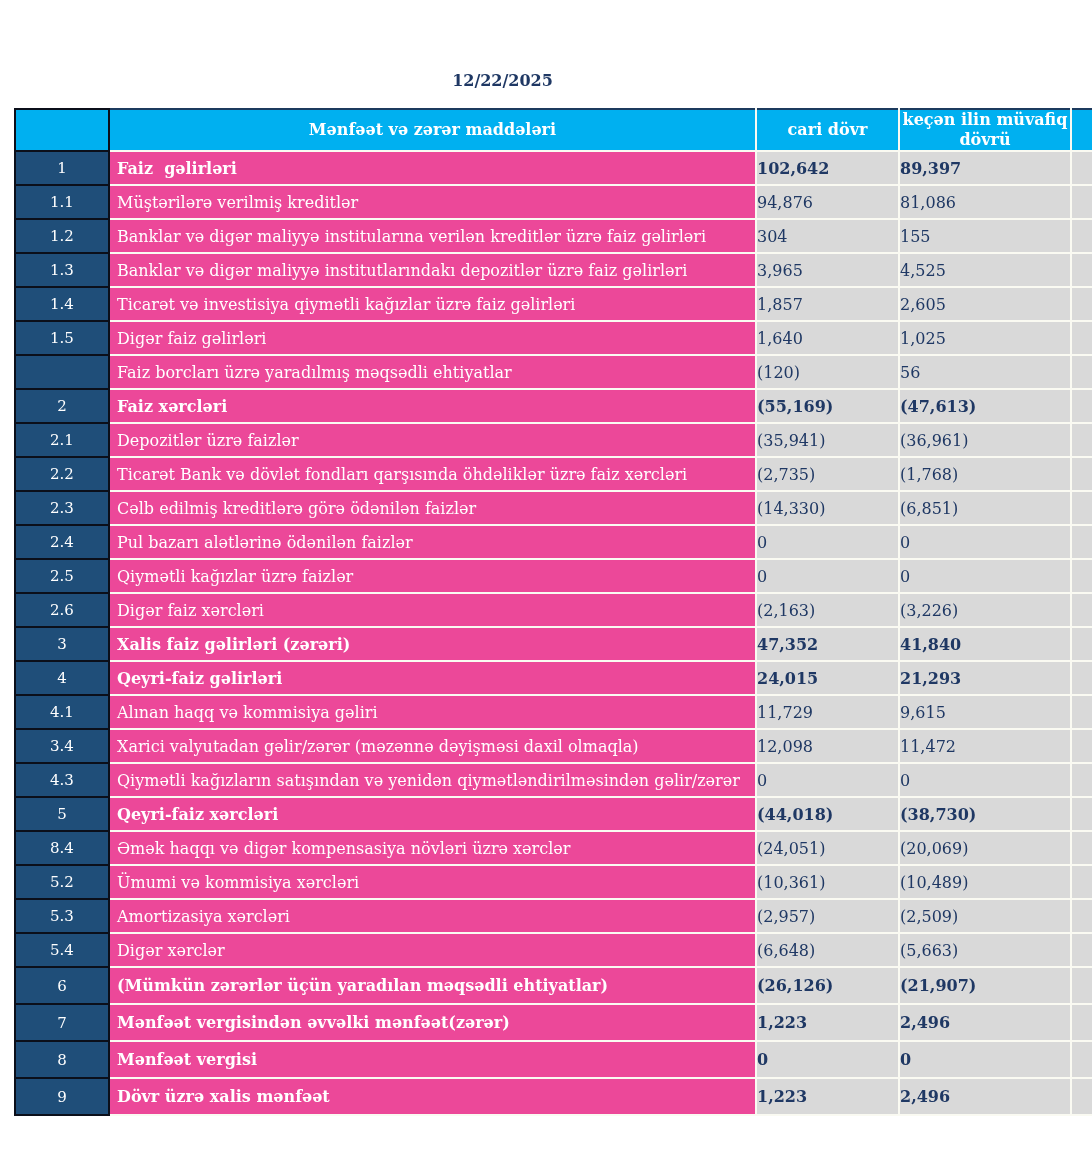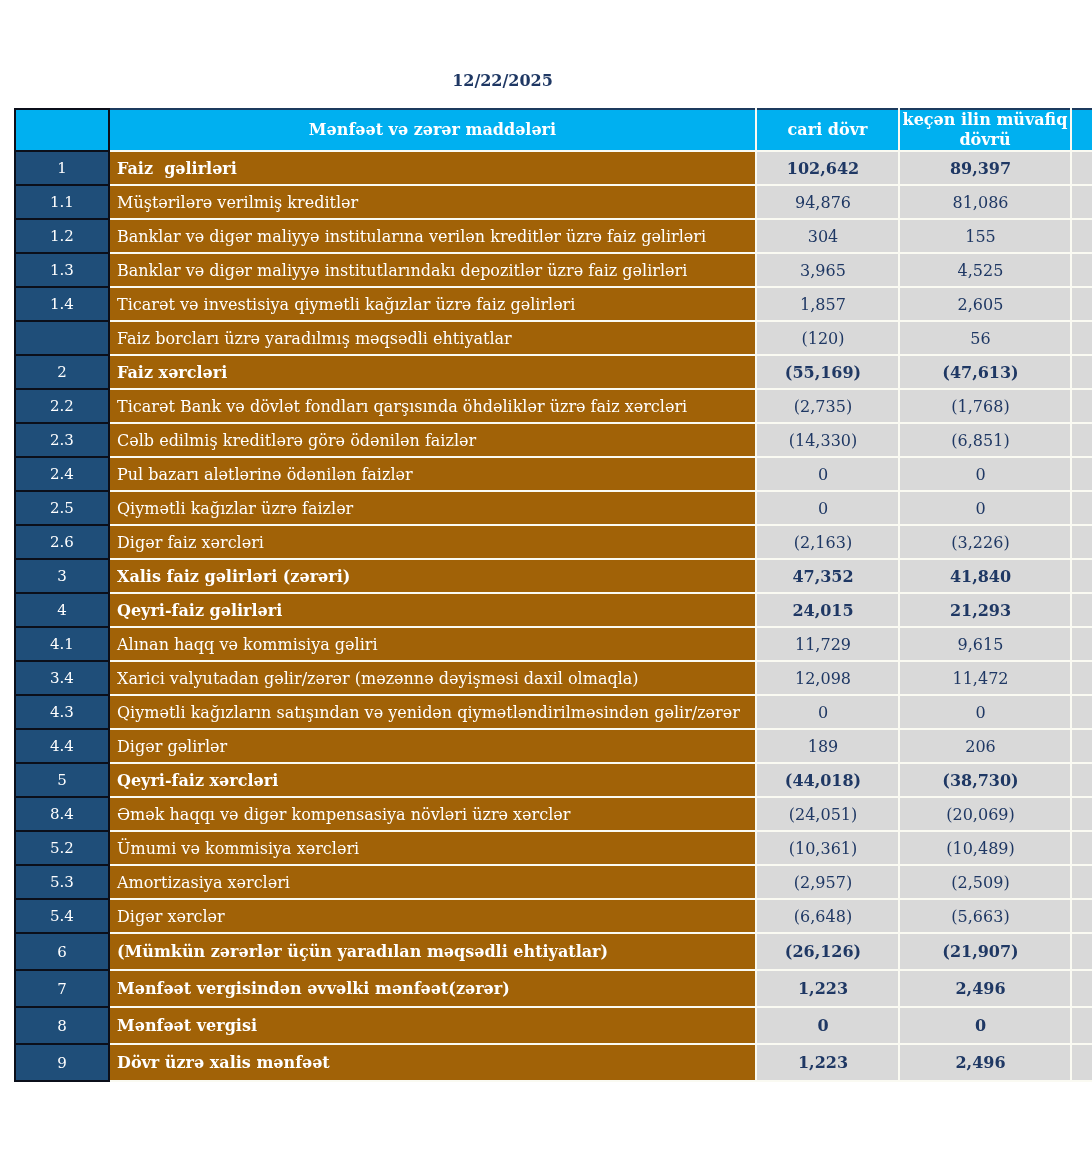--- a/index.html
+++ b/index.html
@@ -42,27 +42,27 @@
 
   
   tbody tr { height:34px; }
   tbody tr:nth-last-child(-n+4) { height:37px; }
 
   td.num {
     background:#1F4E79; border:2px solid #0b0f1a;
     color:#ffffff; font-size:15px; text-align:center; vertical-align:middle;
   }
   td.label {
-    background:#a16207; border:2px solid #FAFAF2;
+    background:#ec4899; border:2px solid #FAFAF2;
     color:#ffffff; font-size:16px; vertical-align:middle;
     padding:0 6px 0 7px; white-space:pre;
   }
   td.cur, td.prev {
     background:#D9D9D9; border:2px solid #FAFAF2;
-    color:#1F3864; font-size:16px; text-align:center; vertical-align:middle;
+    color:#1F3864; font-size:16px; text-align:left; vertical-align:middle;
     padding-right:9px; white-space:nowrap;
   }
   td.sliv {
     background:#D9D9D9; border:2px solid #FAFAF2; border-right:none;
   }
   tr.bold td.label { font-weight:bold; }
   tr.bold td.cur, tr.bold td.prev { font-weight:bold; }
 </style>
 </head>
 <body>
@@ -118,34 +118,48 @@
       <td class="sliv"></td>
     </tr>
         <tr>
       <td class="num">1.4</td>
       <td class="label">Ticarət və investisiya qiymətli kağızlar üzrə faiz gəlirləri</td>
       <td class="cur">1,857</td>
       <td class="prev">2,605</td>
       <td class="sliv"></td>
     </tr>
         <tr>
+      <td class="num">1.5</td>
+      <td class="label">Digər faiz gəlirləri</td>
+      <td class="cur">1,640</td>
+      <td class="prev">1,025</td>
+      <td class="sliv"></td>
+    </tr>
+        <tr>
       <td class="num"></td>
       <td class="label">Faiz borcları üzrə yaradılmış məqsədli ehtiyatlar</td>
       <td class="cur">(120)</td>
       <td class="prev">56</td>
       <td class="sliv"></td>
     </tr>
         <tr class="bold">
       <td class="num">2</td>
       <td class="label">Faiz xərcləri</td>
       <td class="cur">(55,169)</td>
       <td class="prev">(47,613)</td>
       <td class="sliv"></td>
     </tr>
         <tr>
+      <td class="num">2.1</td>
+      <td class="label">Depozitlər üzrə faizlər</td>
+      <td class="cur">(35,941)</td>
+      <td class="prev">(36,961)</td>
+      <td class="sliv"></td>
+    </tr>
+        <tr>
       <td class="num">2.2</td>
       <td class="label">Ticarət Bank və dövlət fondları qarşısında öhdəliklər üzrə faiz xərcləri</td>
       <td class="cur">(2,735)</td>
       <td class="prev">(1,768)</td>
       <td class="sliv"></td>
     </tr>
         <tr>
       <td class="num">2.3</td>
       <td class="label">Cəlb edilmiş kreditlərə görə ödənilən faizlər</td>
       <td class="cur">(14,330)</td>
@@ -201,27 +215,20 @@
       <td class="prev">11,472</td>
       <td class="sliv"></td>
     </tr>
         <tr>
       <td class="num">4.3</td>
       <td class="label">Qiymətli kağızların satışından və yenidən qiymətləndirilməsindən gəlir/zərər</td>
       <td class="cur">0</td>
       <td class="prev">0</td>
       <td class="sliv"></td>
     </tr>
-        <tr>
-      <td class="num">4.4</td>
-      <td class="label">Digər gəlirlər</td>
-      <td class="cur">189</td>
-      <td class="prev">206</td>
-      <td class="sliv"></td>
-    </tr>
         <tr class="bold">
       <td class="num">5</td>
       <td class="label">Qeyri-faiz xərcləri</td>
       <td class="cur">(44,018)</td>
       <td class="prev">(38,730)</td>
       <td class="sliv"></td>
     </tr>
         <tr>
       <td class="num">8.4</td>
       <td class="label">Əmək haqqı və digər kompensasiya növləri üzrə xərclər</td>

